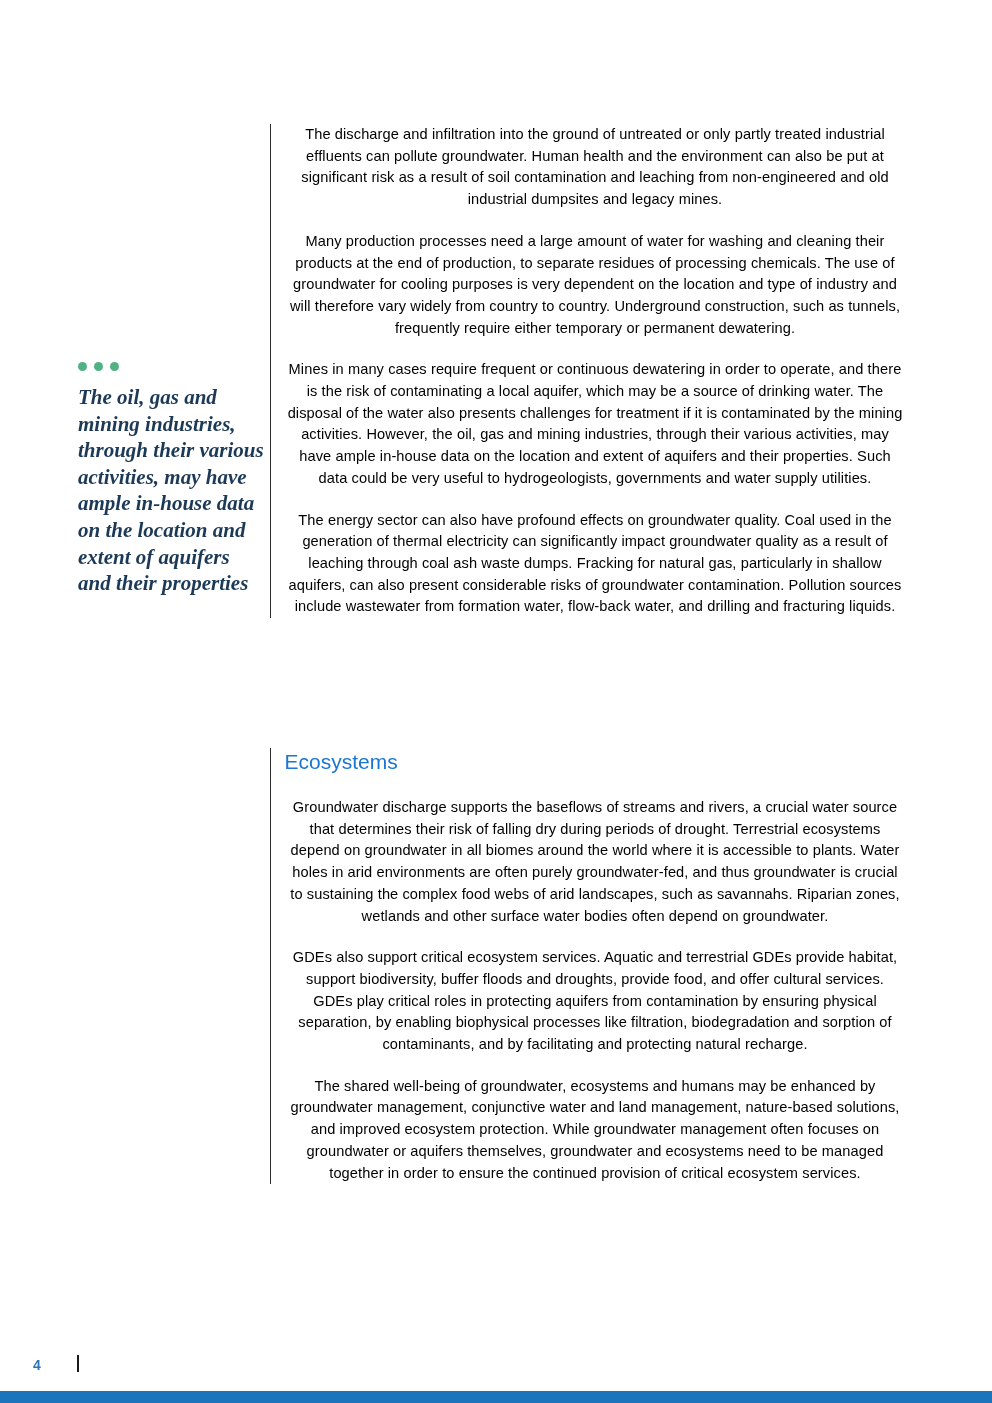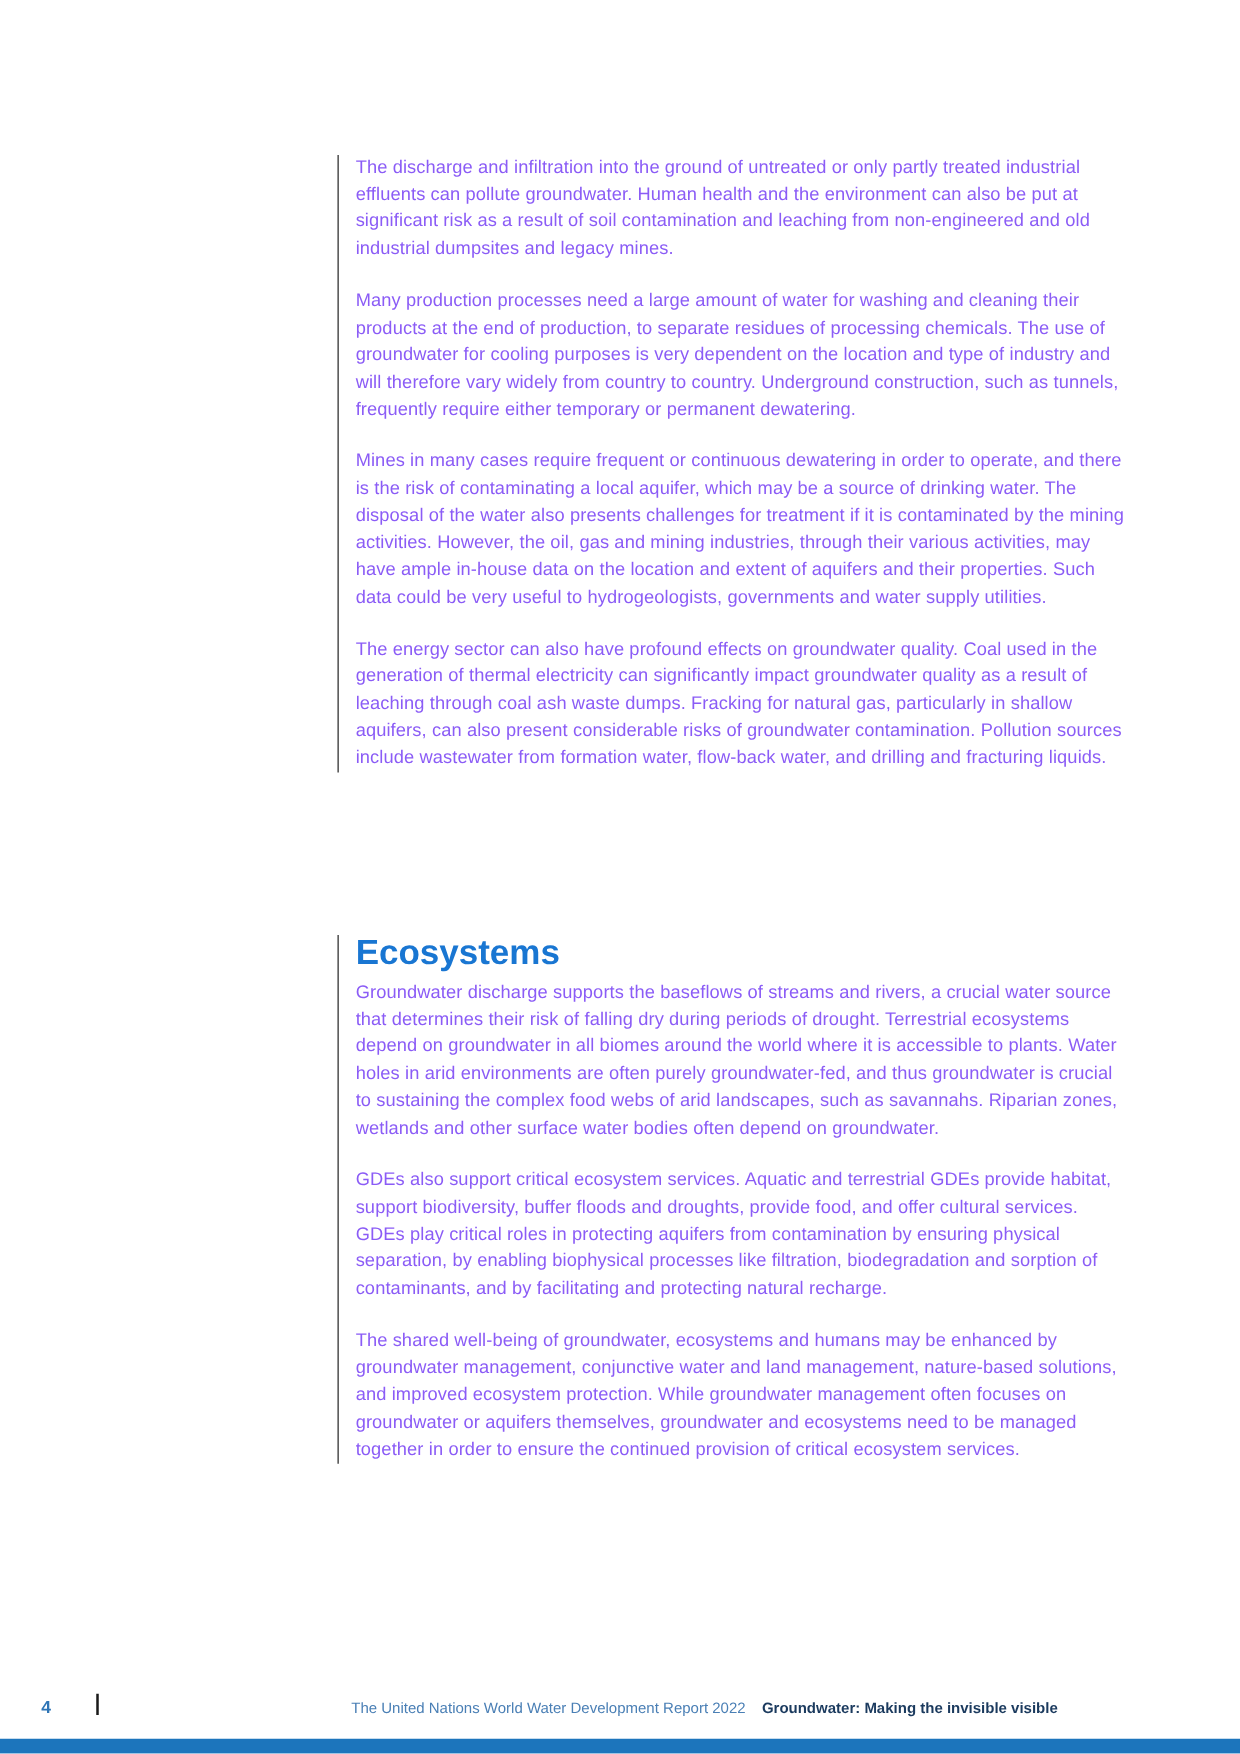--- a/index.html
+++ b/index.html
@@ -34,30 +34,30 @@
     border-left: 1.5px solid #2b2b2b;
     padding-left: 13.5px;
     box-sizing: content-box;
   }
   .block-1 { top: 124px; }
   .block-2 { top: 748px; }
   .body-block p {
     margin: 0 12px 20px 0;
     font-size: 14.6px;
     line-height: 21.7px;
-    color: #8b5cf6;
+    color: #000000;
     letter-spacing: 0.1px;
-    text-align: left;
+    text-align: center;
   }
   .body-block p:last-child { margin-bottom: 0; }
   .section-heading {
-    margin: 0 0 9px 0;
-    font-size: 28px;
+    margin: 0 0 22px 0;
+    font-size: 21px;
     line-height: 27px;
-    font-weight: 700;
+    font-weight: 400;
     color: #1976d2;
   }
 
   
   .footer { position: absolute; left: 0; top: 1352px; width: 100%; height: 32px; }
   .page-num {
     position: absolute; left: 33px; top: 5px;
     font-size: 14px; font-weight: 700; color: #2e75b6;
   }
   .footer-divider {
@@ -74,38 +74,43 @@
   .bottom-bar {
     position: absolute; left: 0; bottom: 0;
     width: 100%; height: 12px; background: #1c75bc;
   }
 </style>
 </head>
 <body>
 
 <div class="page">
 
+  <aside class="pull-quote">
+    <div class="dots">
+      <span class="dot"></span>
+      <span class="dot"></span>
+      <span class="dot"></span>
+    </div>
+    <div class="quote-text">The oil, gas and mining industries, through their various activities, may have ample in-house data on the location and extent of aquifers and their properties</div>
+  </aside>
 
   <section class="body-block block-1">
     <p>The discharge and infiltration into the ground of untreated or only partly treated industrial effluents can pollute groundwater. Human health and the environment can also be put at significant risk as a result of soil contamination and leaching from non-engineered and old industrial dumpsites and legacy mines.</p>
     <p>Many production processes need a large amount of water for washing and cleaning their products at the end of production, to separate residues of processing chemicals. The use of groundwater for cooling purposes is very dependent on the location and type of industry and will therefore vary widely from country to country. Underground construction, such as tunnels, frequently require either temporary or permanent dewatering.</p>
     <p>Mines in many cases require frequent or continuous dewatering in order to operate, and there is the risk of contaminating a local aquifer, which may be a source of drinking water. The disposal of the water also presents challenges for treatment if it is contaminated by the mining activities. However, the oil, gas and mining industries, through their various activities, may have ample in-house data on the location and extent of aquifers and their properties. Such data could be very useful to hydrogeologists, governments and water supply utilities.</p>
     <p>The energy sector can also have profound effects on groundwater quality. Coal used in the generation of thermal electricity can significantly impact groundwater quality as a result of leaching through coal ash waste dumps. Fracking for natural gas, particularly in shallow aquifers, can also present considerable risks of groundwater contamination. Pollution sources include wastewater from formation water, flow-back water, and drilling and fracturing liquids.</p>
   </section>
 
   <section class="body-block block-2">
     <h2 class="section-heading">Ecosystems</h2>
     <p>Groundwater discharge supports the baseflows of streams and rivers, a crucial water source that determines their risk of falling dry during periods of drought. Terrestrial ecosystems depend on groundwater in all biomes around the world where it is accessible to plants. Water holes in arid environments are often purely groundwater-fed, and thus groundwater is crucial to sustaining the complex food webs of arid landscapes, such as savannahs. Riparian zones, wetlands and other surface water bodies often depend on groundwater.</p>
     <p>GDEs also support critical ecosystem services. Aquatic and terrestrial GDEs provide habitat, support biodiversity, buffer floods and droughts, provide food, and offer cultural services. GDEs play critical roles in protecting aquifers from contamination by ensuring physical separation, by enabling biophysical processes like filtration, biodegradation and sorption of contaminants, and by facilitating and protecting natural recharge.</p>
     <p>The shared well-being of groundwater, ecosystems and humans may be enhanced by groundwater management, conjunctive water and land management, nature-based solutions, and improved ecosystem protection. While groundwater management often focuses on groundwater or aquifers themselves, groundwater and ecosystems need to be managed together in order to ensure the continued provision of critical ecosystem services.</p>
   </section>
 
   <div class="footer">
     <span class="page-num">4</span>
     <span class="footer-divider"></span>
-    <div class="footer-titles">
-      <span class="report-title">The United Nations World Water Development Report 2022</span><span class="book-title">Groundwater: Making the invisible visible</span>
-    </div>
   </div>
 
   <div class="bottom-bar"></div>
 
 </div>
 
 </body></html>

